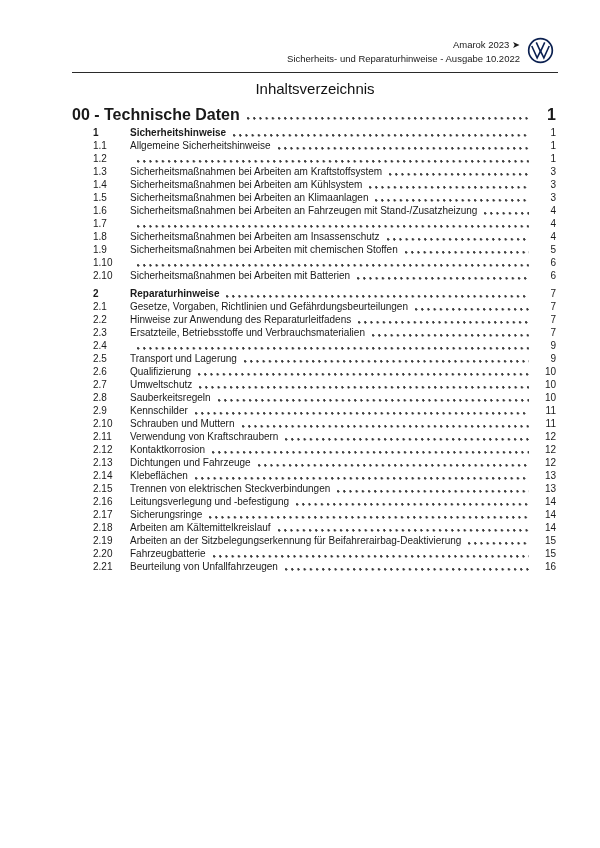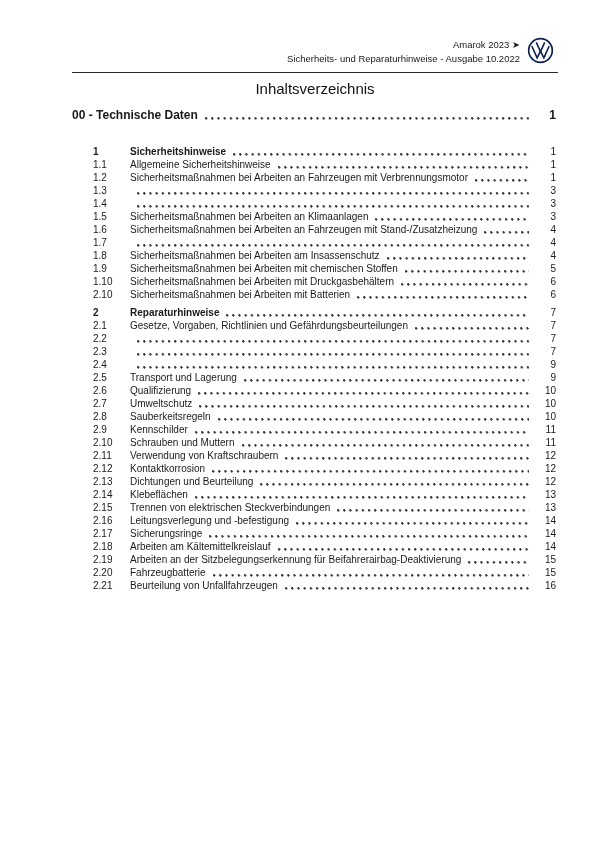--- a/index.html
+++ b/index.html
@@ -13,21 +13,21 @@
   .rule{position:absolute;left:72px;width:486px;}
   .header-rule{top:72px;border-top:1px solid #2a2a2a;}
 
   
   .doc-title{position:absolute;top:80px;left:72px;width:486px;margin:0;text-align:center;
              font-size:15px;font-weight:400;color:#111;}
 
   
   .toc{position:absolute;top:108px;left:72px;width:484px;font-size:10px;color:#1a1a1a;}
   .toc-row{display:flex;align-items:baseline;line-height:13px;height:13px;white-space:nowrap;}
-  .toc-row.chapter{font-size:12px;font-weight:700;height:14px;line-height:14px;margin-bottom:23px;}
+  .toc-row.chapter{font-size:16px;font-weight:700;height:14px;line-height:14px;margin-bottom:4px;}
   .toc-row.bold .num,.toc-row.bold .label{font-weight:700;}
   .toc-row.gap-before{margin-top:5px;}
   .toc-row .num{flex:none;margin-left:21px;width:37px;}
   .toc-row .label{flex:none;}
   .dots{flex:1 1 auto;align-self:flex-end;height:3px;min-width:6px;margin:0 5px 2px 7px;
         background-image:radial-gradient(circle at 1.1px 1.4px,#3a3a3a 1.05px,rgba(0,0,0,0) 1.35px);
         background-size:6.2px 3px;background-repeat:repeat-x;background-position:left bottom;}
   .toc-row .page{flex:none;width:22px;text-align:right;}
   .toc-row.chapter .page{font-weight:700;}
 
@@ -73,31 +73,32 @@
           <span class="page">1</span>
         </div>
         <div class="toc-row entry">
           <span class="num">1.1</span>
           <span class="label">Allgemeine Sicherheitshinweise</span>
           <span class="dots"></span>
           <span class="page">1</span>
         </div>
         <div class="toc-row entry">
           <span class="num">1.2</span>
-          <span class="label">Sicherheitsmaßnahmen bei Arbeiten an Fahrzeugen mit Verbrennungsmotor</span>
           <span class="dots"></span>
           <span class="page">1</span>
         </div>
         <div class="toc-row entry">
           <span class="num">1.3</span>
+          <span class="label">Sicherheitsmaßnahmen bei Arbeiten am Kraftstoffsystem</span>
           <span class="dots"></span>
           <span class="page">3</span>
         </div>
         <div class="toc-row entry">
           <span class="num">1.4</span>
+          <span class="label">Sicherheitsmaßnahmen bei Arbeiten am Kühlsystem</span>
           <span class="dots"></span>
           <span class="page">3</span>
         </div>
         <div class="toc-row entry">
           <span class="num">1.5</span>
           <span class="label">Sicherheitsmaßnahmen bei Arbeiten an Klimaanlagen</span>
           <span class="dots"></span>
           <span class="page">3</span>
         </div>
         <div class="toc-row entry">
@@ -118,21 +119,20 @@
           <span class="page">4</span>
         </div>
         <div class="toc-row entry">
           <span class="num">1.9</span>
           <span class="label">Sicherheitsmaßnahmen bei Arbeiten mit chemischen Stoffen</span>
           <span class="dots"></span>
           <span class="page">5</span>
         </div>
         <div class="toc-row entry">
           <span class="num">1.10</span>
-          <span class="label">Sicherheitsmaßnahmen bei Arbeiten mit Druckgasbehältern</span>
           <span class="dots"></span>
           <span class="page">6</span>
         </div>
         <div class="toc-row entry">
           <span class="num">2.10</span>
           <span class="label">Sicherheitsmaßnahmen bei Arbeiten mit Batterien</span>
           <span class="dots"></span>
           <span class="page">6</span>
         </div>
         <div class="toc-row entry bold gap-before">
@@ -142,25 +142,27 @@
           <span class="page">7</span>
         </div>
         <div class="toc-row entry">
           <span class="num">2.1</span>
           <span class="label">Gesetze, Vorgaben, Richtlinien und Gefährdungsbeurteilungen</span>
           <span class="dots"></span>
           <span class="page">7</span>
         </div>
         <div class="toc-row entry">
           <span class="num">2.2</span>
+          <span class="label">Hinweise zur Anwendung des Reparaturleitfadens</span>
           <span class="dots"></span>
           <span class="page">7</span>
         </div>
         <div class="toc-row entry">
           <span class="num">2.3</span>
+          <span class="label">Ersatzteile, Betriebsstoffe und Verbrauchsmaterialien</span>
           <span class="dots"></span>
           <span class="page">7</span>
         </div>
         <div class="toc-row entry">
           <span class="num">2.4</span>
           <span class="dots"></span>
           <span class="page">9</span>
         </div>
         <div class="toc-row entry">
           <span class="num">2.5</span>
@@ -205,21 +207,21 @@
           <span class="page">12</span>
         </div>
         <div class="toc-row entry">
           <span class="num">2.12</span>
           <span class="label">Kontaktkorrosion</span>
           <span class="dots"></span>
           <span class="page">12</span>
         </div>
         <div class="toc-row entry">
           <span class="num">2.13</span>
-          <span class="label">Dichtungen und Beurteilung</span>
+          <span class="label">Dichtungen und Fahrzeuge</span>
           <span class="dots"></span>
           <span class="page">12</span>
         </div>
         <div class="toc-row entry">
           <span class="num">2.14</span>
           <span class="label">Klebeflächen</span>
           <span class="dots"></span>
           <span class="page">13</span>
         </div>
         <div class="toc-row entry">

